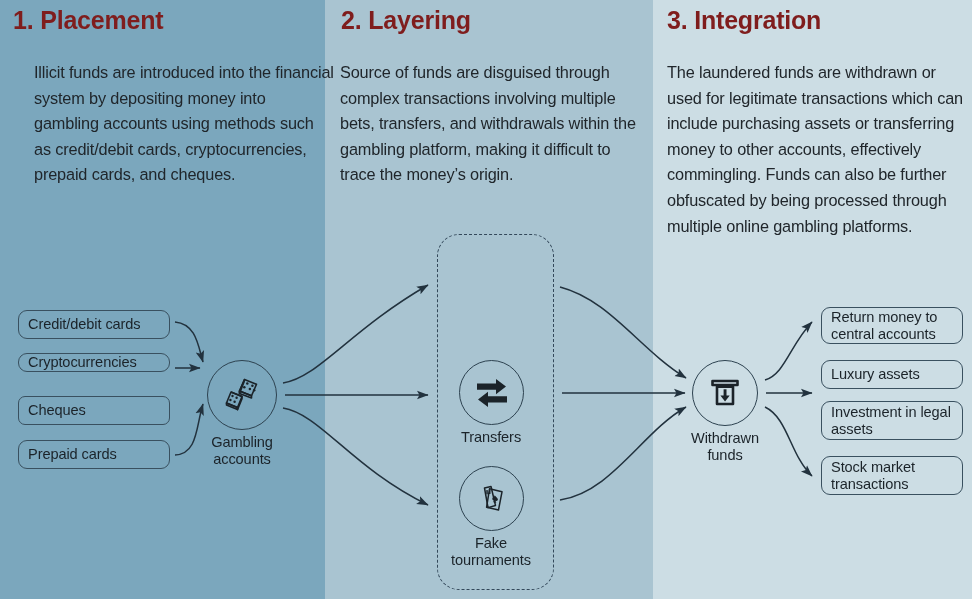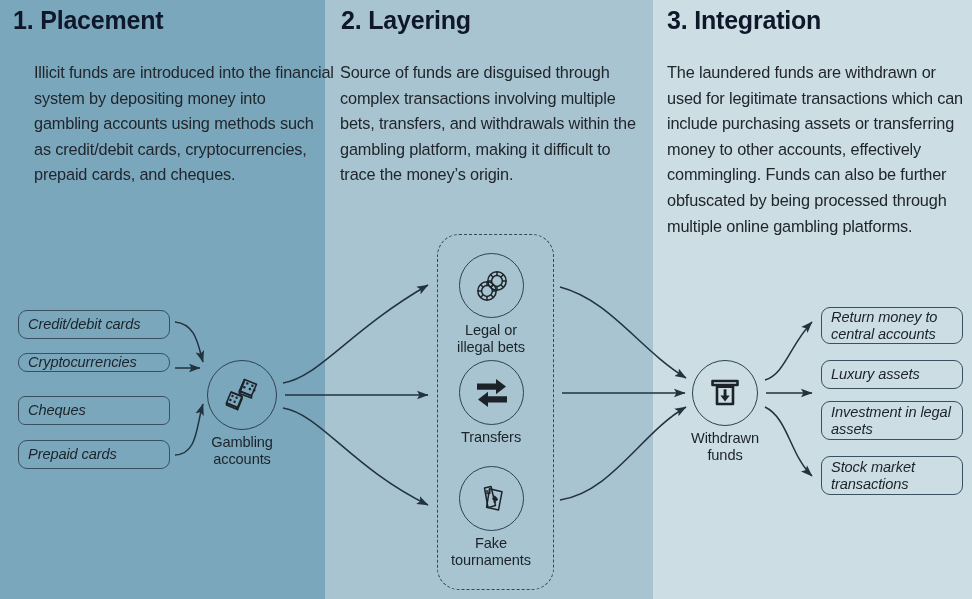--- a/index.html
+++ b/index.html
@@ -13,21 +13,21 @@
 
   
   .col-bg{position:absolute;top:0;height:599px;}
   #col1-bg{left:0;width:325px;background:#7ba7bd;}
   #col2-bg{left:325px;width:328px;background:#a9c4d1;}
   #col3-bg{left:653px;width:319px;background:#ccdde4;}
 
   
   .col-head{
     position:absolute;
-    font-size:25px;font-weight:bold;color:#0f172a;
+    font-size:25px;font-weight:bold;color:#7f1d1d;
     letter-spacing:-0.2px;
     white-space:nowrap;
   }
   .col-para{
     position:absolute;
     font-size:16.3px;line-height:25.6px;color:#20262b;
     letter-spacing:-0.15px;
   }
   #head1{left:13px;top:6px;}
   #head2{left:341px;top:6px;}
@@ -43,21 +43,20 @@
     border:1.3px solid #39505f;
     border-radius:9px;
     background:transparent;
     color:#1b2329;
     font-size:14.6px;
     line-height:17px;
     display:flex;
     align-items:center;
     padding-left:9px;
     letter-spacing:-0.1px;
-    font-style:italic;
   }
   .pill.two-line{line-height:16.5px;}
 
   
   #pill-credit   {left:18px; top:310px; width:152px;height:29px;}
   #pill-crypto   {left:18px; top:353px; width:152px;height:19px;}
   #pill-cheques  {left:18px; top:396px; width:152px;height:29px;border-radius:7px;}
   #pill-prepaid  {left:18px; top:440px; width:152px;height:29px;}
 
   
@@ -194,37 +193,20 @@
           <circle cx="10.4" cy="27.0" r="1.2"></circle>
           <circle cx="14.6" cy="28.8" r="1.2"></circle>
         </g>
       </svg>
     </div>
     <div class="node-label">Gambling accounts</div>
   </div>
 
   <div id="dashed-group"></div>
 
-  <div class="node" id="node-bets">
-    <div class="node-circle">
-      <svg width="40" height="40" viewBox="0 0 40 40">
-        <g fill="none" stroke="#1b2329" stroke-width="1.5">
-          <circle cx="25.0" cy="15.0" r="9.2"></circle>
-          <circle cx="25.0" cy="15.0" r="5.4"></circle>
-          <path d="M25,5.8 L25,10.0 M25,20.0 L25,24.2 M15.8,15 L20.0,15 M30.0,15 L34.2,15"></path>
-          <path d="M18.5,8.5 L21.2,11.2 M28.8,18.8 L31.5,21.5 M31.5,8.5 L28.8,11.2 M21.2,18.8 L18.5,21.5"></path>
-          <circle cx="15.0" cy="25.0" r="9.2"></circle>
-          <circle cx="15.0" cy="25.0" r="5.4"></circle>
-          <path d="M15,15.8 L15,20.0 M15,30.0 L15,34.2 M5.8,25 L10.0,25 M20.0,25 L24.2,25"></path>
-          <path d="M8.5,18.5 L11.2,21.2 M18.8,28.8 L21.5,31.5 M21.5,18.5 L18.8,21.2 M11.2,28.8 L8.5,31.5"></path>
-        </g>
-      </svg>
-    </div>
-    <div class="node-label">Legal or illegal bets</div>
-  </div>
 
   <div class="node" id="node-transfers">
     <div class="node-circle">
       <svg width="38" height="38" viewBox="0 0 38 38">
         <g fill="#1b2329">
           <path d="M4,9.5 L23,9.5 L23,5.0 L33,12.6 L23,20.2 L23,15.7 L4,15.7 z"></path>
           <path d="M34,22.3 L15,22.3 L15,17.8 L5,25.4 L15,33.0 L15,28.5 L34,28.5 z"></path>
         </g>
       </svg>
     </div>

